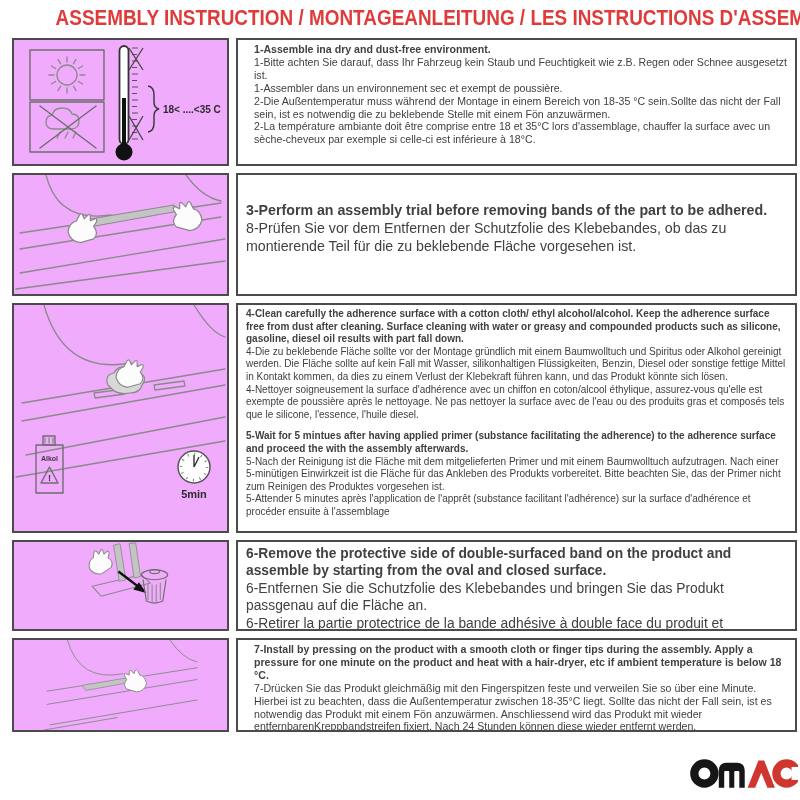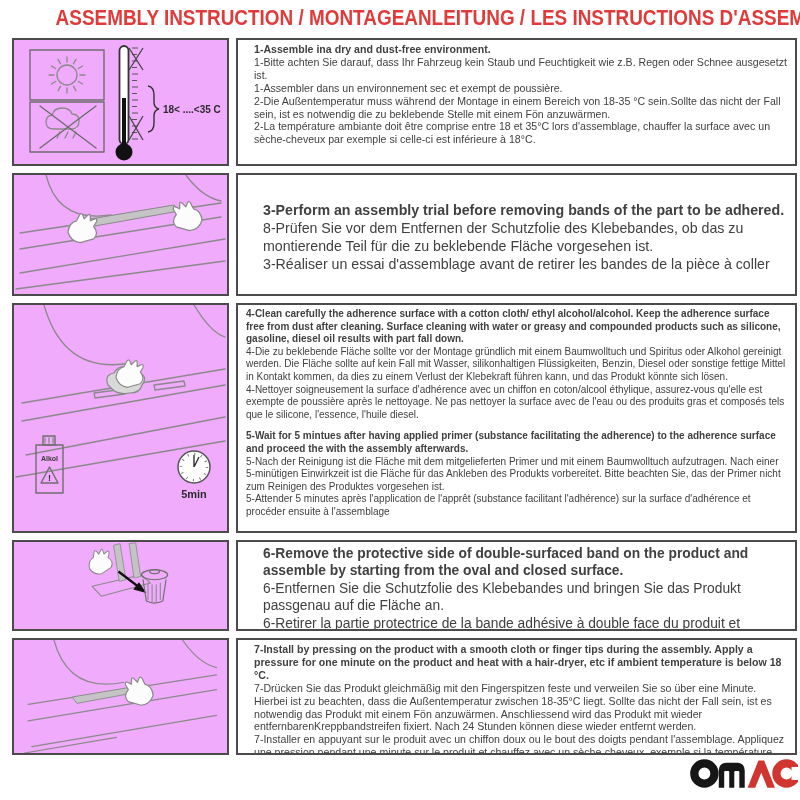--- a/index.html
+++ b/index.html
@@ -8,21 +8,21 @@
   .title{position:absolute;top:6px;left:0;width:800px;text-align:center;color:#e03a3a;font-weight:bold;font-size:21.5px;white-space:nowrap;}
   .title span{display:inline-block;transform:scaleX(.88);transform-origin:center;}
   .table{position:absolute;left:12px;top:38px;width:785px;display:flex;flex-direction:column;gap:7px;}
   .row{display:flex;gap:7px;}
   .icon-cell{width:213px;flex-shrink:0;border:2px solid #4b4b4b;background:#f0abfc;position:relative;overflow:hidden;}
   .icon-cell svg{display:block;width:100%;height:100%;}
   .text-cell{flex:1;border:2px solid #4b4b4b;background:#fff;padding:3px 6px 2px 8px;overflow:hidden;}
   .text-cell p{margin:0;color:#414141;}
   .row-small p{font-size:10.6px;line-height:12.9px;letter-spacing:0;margin-left:8px;}
   .row-c p{font-size:10px;line-height:12.6px;}
-  .row-big p{font-size:14.2px;line-height:18px;margin-left:17px;}
+  .row-big p{font-size:14.2px;line-height:18px;}
   .row-d p{font-size:13.8px;line-height:17.4px;}
   .en{font-weight:bold;color:#1f1f1f;}
   .gap{margin-top:9px !important;}
   .pad-top{padding-top:26px;}
   .art{stroke:#8a8a8a;stroke-width:1.3;fill:none;stroke-linecap:round;stroke-linejoin:round;}
   .artdark{stroke:#6e6e6e;stroke-width:1.4;fill:none;stroke-linecap:round;stroke-linejoin:round;}
   .strip{fill:#c4c4c4;stroke:#8a8a8a;stroke-width:1;}
   .hand{fill:#fcfcfc;stroke:#8a8a8a;stroke-width:1.3;stroke-linejoin:round;}
   .logo{position:absolute;right:2px;bottom:8px;background:#fff;padding-left:14px;}
   svg text{font-family:"Liberation Sans","DejaVu Sans",sans-serif;}
@@ -79,21 +79,20 @@
           <path class="art" d="M170 0Q186 22 205 26"></path>
           <path class="art" d="M4 58L205 28 M4 74L205 42 M4 98L209 64 M0 114L209 86"></path>
           <polygon class="strip" points="74,44 158,30 163,36 79,51"></polygon>
           <path class="hand" transform="translate(52,42) scale(0.95)" d="M0 16Q1 6 9 4L12 -2Q14 -5 15.5 -2L17 2L21 -2Q23.5 -4 23.5 -1L23.5 4L28 2Q31 1 30 5L27 10Q33 17 27 23L13 27Q3 26 0 16Z"></path>
           <path class="hand" transform="translate(186,30) scale(-0.95,0.95)" d="M0 16Q1 6 9 4L12 -2Q14 -5 15.5 -2L17 2L21 -2Q23.5 -4 23.5 -1L23.5 4L28 2Q31 1 30 5L27 10Q33 17 27 23L13 27Q3 26 0 16Z"></path>
         </svg>
       </div>
       <div class="text-cell pad-top">
         <p class="en">3-Perform an assembly trial before removing bands of the part to be adhered.</p>
         <p>8-Prüfen Sie vor dem Entfernen der Schutzfolie des Klebebandes, ob das zu montierende Teil für die zu beklebende Fläche vorgesehen ist.</p>
-        <p>3-Réaliser un essai d'assemblage avant de retirer les bandes de la pièce à coller</p>
       </div>
     </div>
 
     <div class="row row-c" style="height:230px">
       <div class="icon-cell">
         <svg viewBox="0 0 209 226" preserveAspectRatio="xMidYMid meet">
           <path class="art" d="M28 0Q48 70 115 58"></path>
           <path class="art" d="M178 0Q195 28 209 32"></path>
           <path class="art" d="M6 98L209 64 M6 116L209 80 M10 150L209 112 M0 172L209 136"></path>
           <polygon class="art" points="78,88 108,84 109,89 79,93"></polygon>
@@ -143,21 +142,21 @@
           </g>
         </svg>
       </div>
       <div class="text-cell">
         <p class="en">6-Remove the protective side of double-surfaced band on the product and assemble by starting from the oval and closed surface.</p>
         <p>6-Entfernen Sie die Schutzfolie des Klebebandes und bringen Sie das Produkt passgenau auf die Fläche an.</p>
         <p>6-Retirer la partie protectrice de la bande adhésive à double face du produit et assembler-le en commençant par une surface ovale et fermée.</p>
       </div>
     </div>
 
-    <div class="row row-small" style="height:117px">
+    <div class="row row-small" style="height:94px">
       <div class="icon-cell">
         <svg viewBox="0 0 209 123" preserveAspectRatio="xMidYMid meet">
           <path class="art" d="M32 0Q48 58 108 46"></path>
           <path class="art" d="M172 0Q190 26 209 30"></path>
           <path class="art" d="M4 70L209 38 M4 88L209 54 M8 116L209 82 M0 123L100 106"></path>
           <polygon class="strip" points="52,62 112,52 117,58 57,69"></polygon>
           <path class="hand" transform="translate(140,44) scale(-1,1)" d="M0 16Q1 6 9 4L12 -2Q14 -5 15.5 -2L17 2L21 -2Q23.5 -4 23.5 -1L23.5 4L28 2Q31 1 30 5L27 10Q33 17 27 23L13 27Q3 26 0 16Z"></path>
         </svg>
       </div>
       <div class="text-cell">

